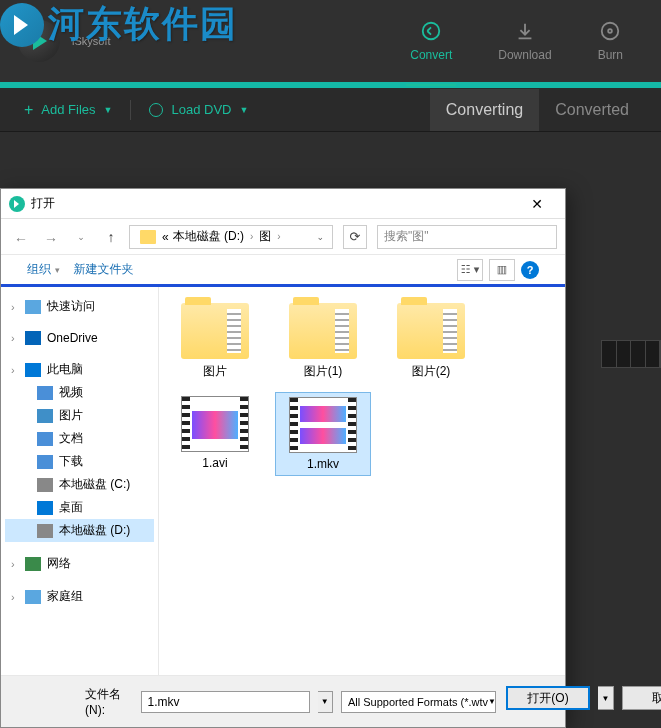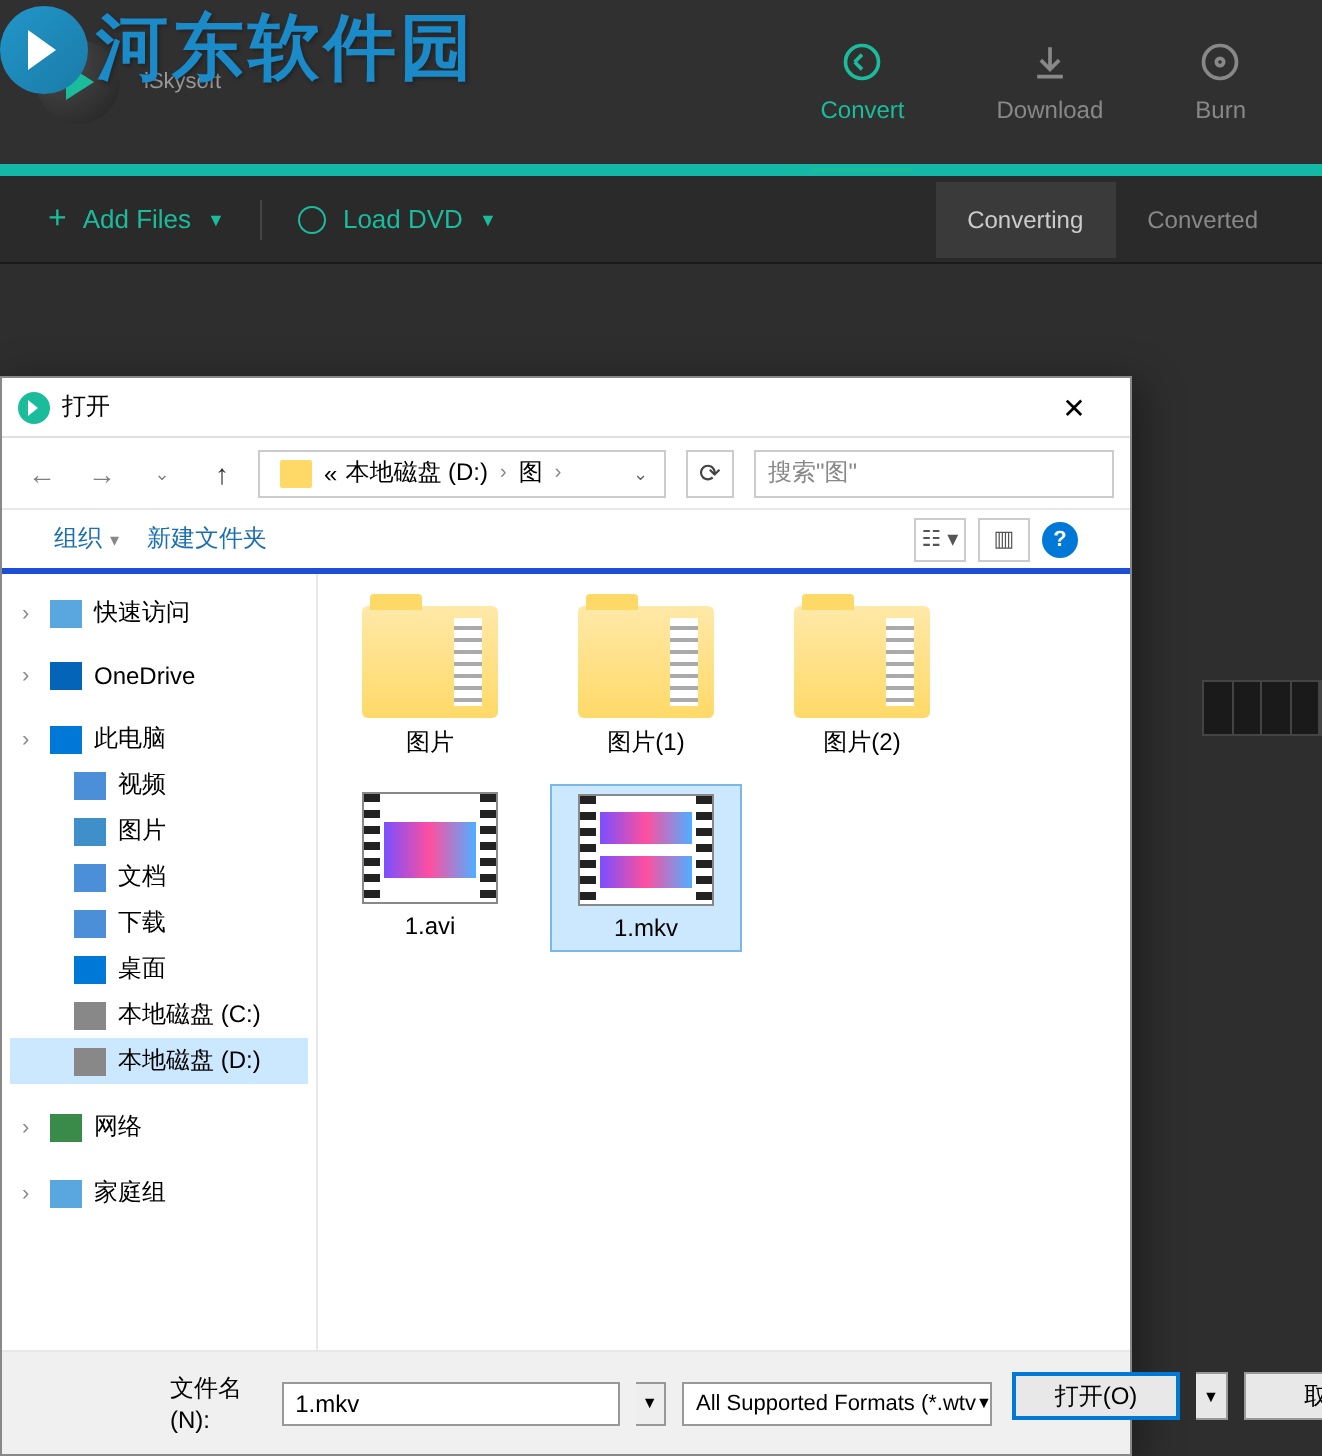--- a/index.html
+++ b/index.html
@@ -27,21 +27,21 @@
 .nav-tab.active{border-bottom:2px solid #1abc9c;padding-bottom:16px;margin-bottom:-18px}
 .nav-icon{width:22px;height:22px;display:flex;align-items:center;justify-content:center}
 .nav-label{font-size:12px}
 
 
 .toolbar{height:44px;background:#2a2a2a;display:flex;align-items:center;padding:0 16px;border-bottom:1px solid #1a1a1a}
 .tool-btn{display:flex;align-items:center;gap:8px;color:#1abc9c;font-size:13px;cursor:pointer;padding:4px 8px}
 .tool-sep{width:1px;height:20px;background:#444;margin:0 10px}
 .dropdown-arrow{color:#1abc9c;font-size:9px}
 .sub-tabs{margin-left:auto;display:flex}
-.sub-tab{padding:12px 16px;color:#888;font-size:12px;cursor:pointer}
+.sub-tab{padding:12px 16px;color:#888;font-size:16px;cursor:pointer}
 .sub-tab.active{background:#3a3a3a;color:#ccc}
 
 
 .film-strip{position:absolute;right:0;top:340px;width:60px;height:28px;background:#1a1a1a;border:1px solid #444;display:flex}
 .film-strip div{flex:1;border-right:1px solid #444}
 
 
 .dialog{position:absolute;top:188px;left:0;width:566px;height:540px;background:#fff;border:1px solid #888;box-shadow:4px 4px 20px rgba(0,0,0,0.4);z-index:10;display:flex;flex-direction:column}
 
 
@@ -259,26 +259,26 @@
           </div>
         <div class="tree-item" style="padding-left:18px">
             <div class="ti-icon ico-doc"></div>
             <span>文档</span>
           </div>
         <div class="tree-item" style="padding-left:18px">
             <div class="ti-icon ico-down"></div>
             <span>下载</span>
           </div>
         <div class="tree-item" style="padding-left:18px">
+            <div class="ti-icon ico-disk"></div>
+            <span>本地磁盘 (C:)</span>
+          </div>
+        <div class="tree-item" style="padding-left:18px">
             <div class="ti-icon ico-desk"></div>
             <span>桌面</span>
-          </div>
-        <div class="tree-item" style="padding-left:18px">
-            <div class="ti-icon ico-disk"></div>
-            <span>本地磁盘 (C:)</span>
           </div>
         <div class="tree-item selected" style="padding-left:18px">
             <div class="ti-icon ico-disk"></div>
             <span>本地磁盘 (D:)</span>
           </div>
         <div class="tree-spacer"></div>
         <div class="tree-item expandable">
             <div class="ti-icon ico-net"></div>
             <span>网络</span>
           </div>

